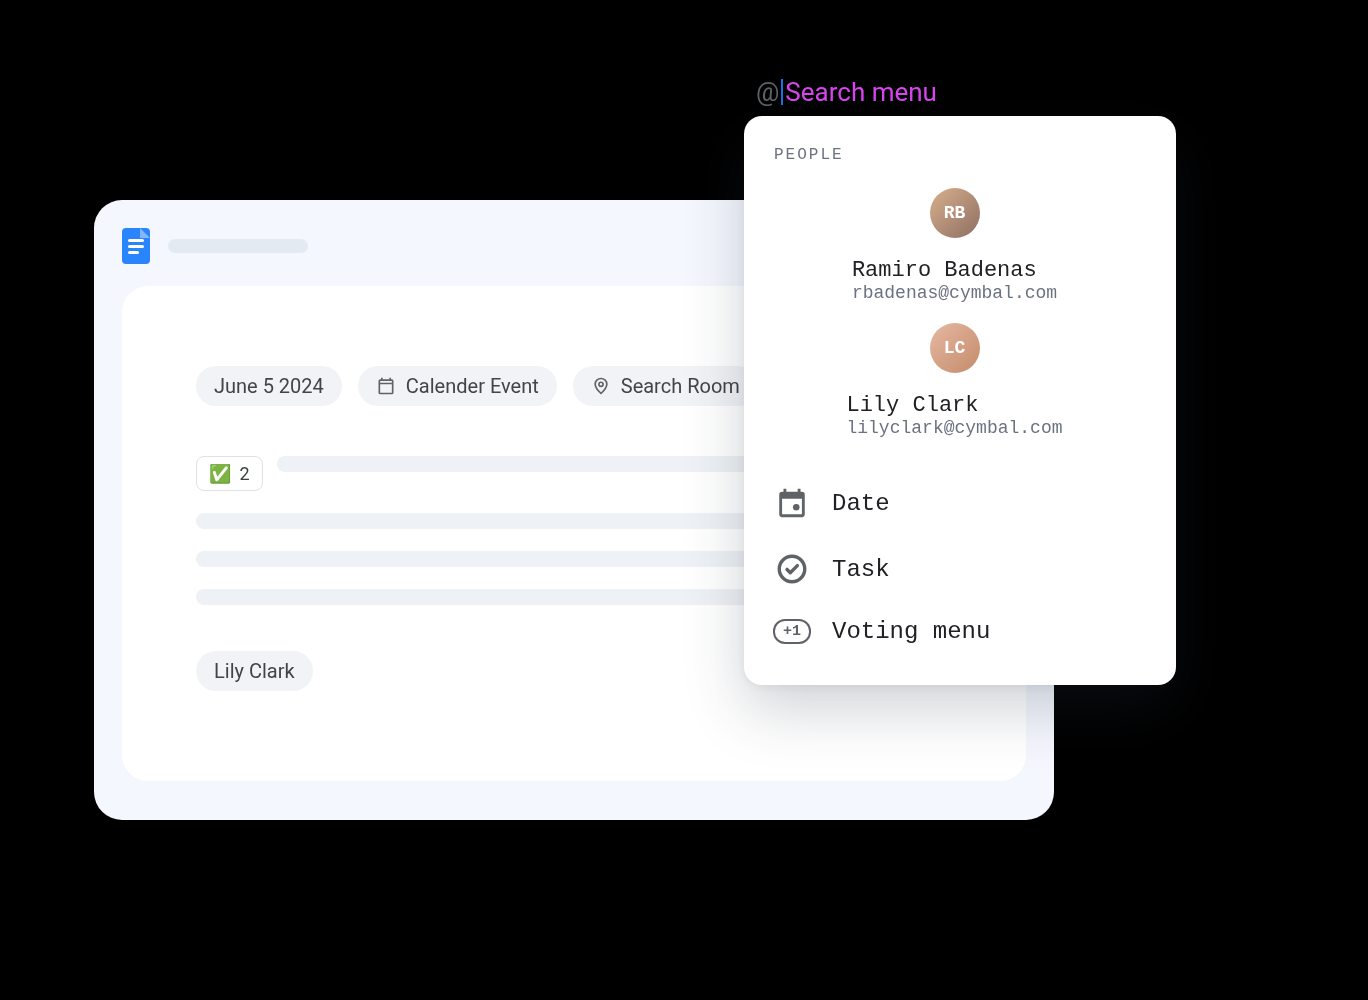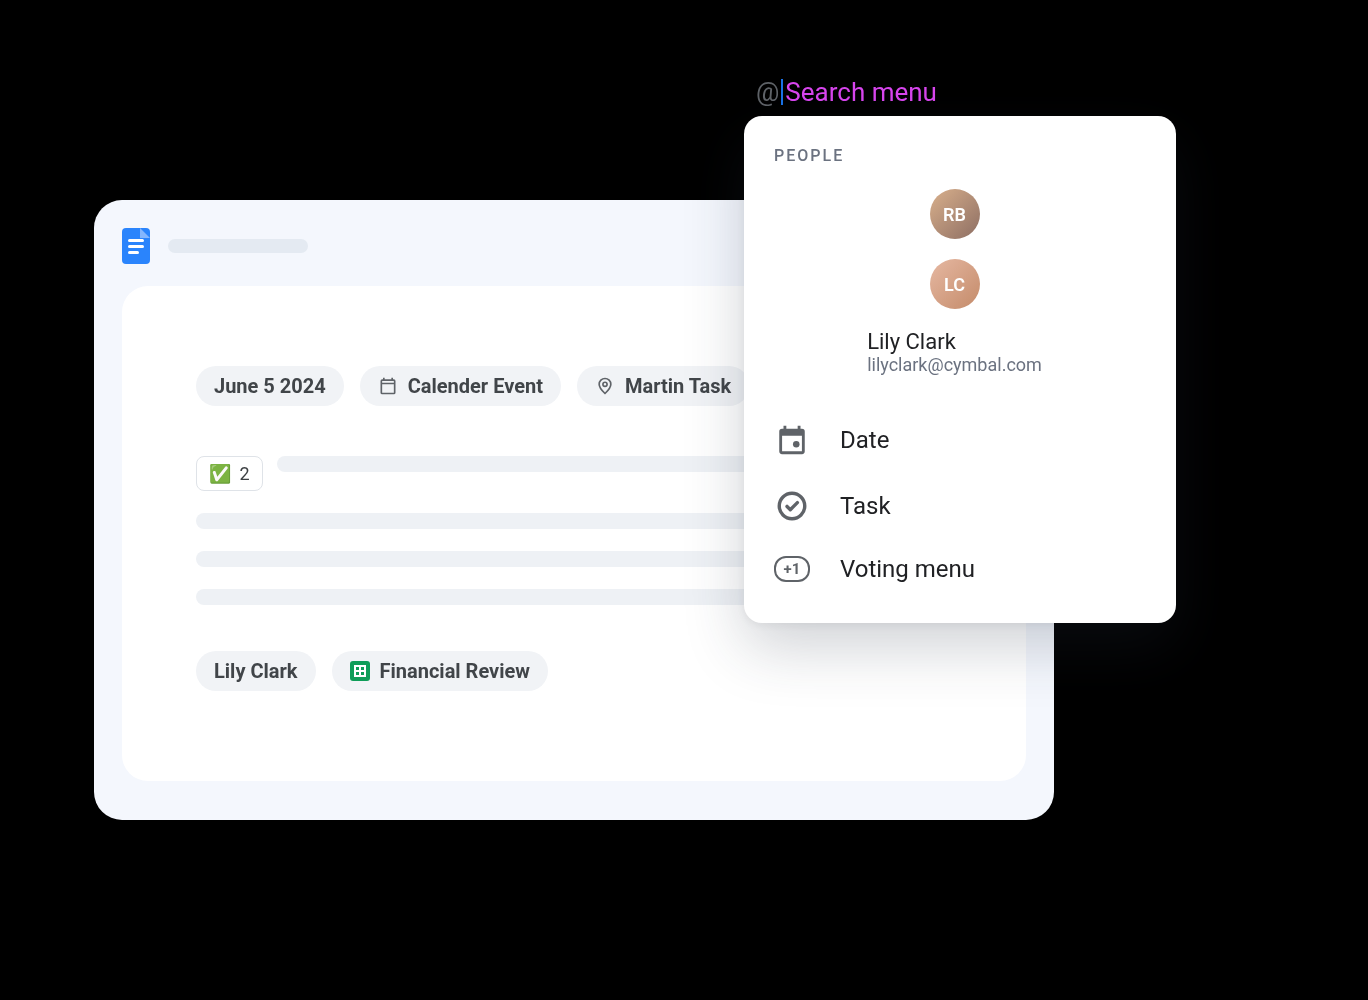--- a/index.html
+++ b/index.html
@@ -59,21 +59,20 @@
       background: #fff;
       border-radius: 26px;
       padding: 80px 74px 90px 74px;
       min-height: 470px;
     }
     .chip-row {
       display: flex;
       gap: 16px;
       flex-wrap: wrap;
       margin-bottom: 50px;
-      font-weight: bold;
     }
     .chip-row.second { margin-top: 46px; margin-bottom: 0; }
     .chip {
       display: inline-flex;
       align-items: center;
       gap: 10px;
       background: #f1f3f6;
       border-radius: 999px;
       padding: 8px 18px;
       font-size: 20px;
@@ -142,20 +141,21 @@
     
     .popup {
       position: absolute;
       left: 744px;
       top: 116px;
       width: 432px;
       background: #fff;
       border-radius: 18px;
       box-shadow: 0 24px 60px rgba(40,50,70,0.22), 0 2px 8px rgba(0,0,0,0.06);
       padding: 30px 11px 24px 0;
+      font-family: Liberation Mono, monospace;
     }
     .section-label {
       font-size: 16px;
       letter-spacing: 2px;
       color: #6b7280;
       font-weight: 500;
       padding: 0 30px 14px 30px;
     }
     .person-item {
       display: flex;
@@ -176,21 +176,21 @@
       font-size: 18px;
     }
     .avatar.a1 { background: linear-gradient(135deg,#d9b08c,#8d6e63); }
     .avatar.a2 { background: linear-gradient(135deg,#e6b8a2,#c48b6a); }
     .person-name { font-size: 22px; color: #202124; }
     .person-email { font-size: 18px; color: #6b7280; }
     .section-gap { height: 22px; }
     .smart-item {
       display: flex;
       align-items: center;
-      gap: 30px;
+      gap: 22px;
       padding: 16px 30px;
       cursor: pointer;
     }
     .smart-icon { width: 36px; display: flex; align-items: center; justify-content: center; }
     .smart-icon svg { width: 34px; height: 34px; }
     .smart-label { font-size: 24px; color: #202124; }
     .plus1-box {
       border: 2.5px solid #5f6368;
       border-radius: 12px;
       padding: 2px 8px;
@@ -221,60 +221,60 @@
         <svg viewBox="0 0 24 24">
             <path fill="#5f6368" d="M19 4h-1V2h-2v2H8V2H6v2H5a2 2 0 0 0-2 2v14a2 2 0 0 0 2 2h14a2 2 0 0 0 2-2V6a2 2 0 0 0-2-2zm0 16H5V10h14v10zM5 8V6h14v2H5z"></path>
           </svg>
         <span>Calender Event</span>
       </span>
       <span class="chip">
         <svg viewBox="0 0 24 24">
             <path fill="none" stroke="#5f6368" stroke-width="2" d="M12 21s-7-6.3-7-11a7 7 0 0 1 14 0c0 4.7-7 11-7 11z"></path>
             <circle cx="12" cy="10" r="2.5" fill="none" stroke="#5f6368" stroke-width="2"></circle>
           </svg>
-        <span>Martin Task</span>
+        <span>Search Room</span>
       </span>
     </div>
 
     <div class="skel-group">
       <div class="skel-row">
         <span class="vote-chip">
           <span class="check-emoji">✅</span>
           <span>2</span>
         </span>
         <div class="skel" style="flex:1"></div>
       </div>
       <div class="skel" style="width:100%"></div>
       <div class="skel" style="width:100%"></div>
       <div class="skel" style="width:100%"></div>
     </div>
 
     <div class="chip-row second">
       <span class="chip">
         <span>Lily Clark</span>
       </span>
-      <span class="chip">
-        <span class="sheets-icon"></span>
-        <span>Financial Review</span>
-      </span>
     </div>
   </div>
 </div>
 
 <div class="at-trigger">
   <span class="at-sym">@</span>
   <span class="cursor-bar"></span>
   <span class="at-placeholder">Search menu</span>
 </div>
 
 <div class="popup">
   <div class="section-label">PEOPLE</div>
 
   <div class="person-item">
     <div class="avatar a1">RB</div>
+    <div>
+      <div class="person-name">Ramiro Badenas</div>
+      <div class="person-email">rbadenas@cymbal.com</div>
+    </div>
   </div>
 
   <div class="person-item">
     <div class="avatar a2">LC</div>
     <div>
       <div class="person-name">Lily Clark</div>
       <div class="person-email">lilyclark@cymbal.com</div>
     </div>
   </div>
 

